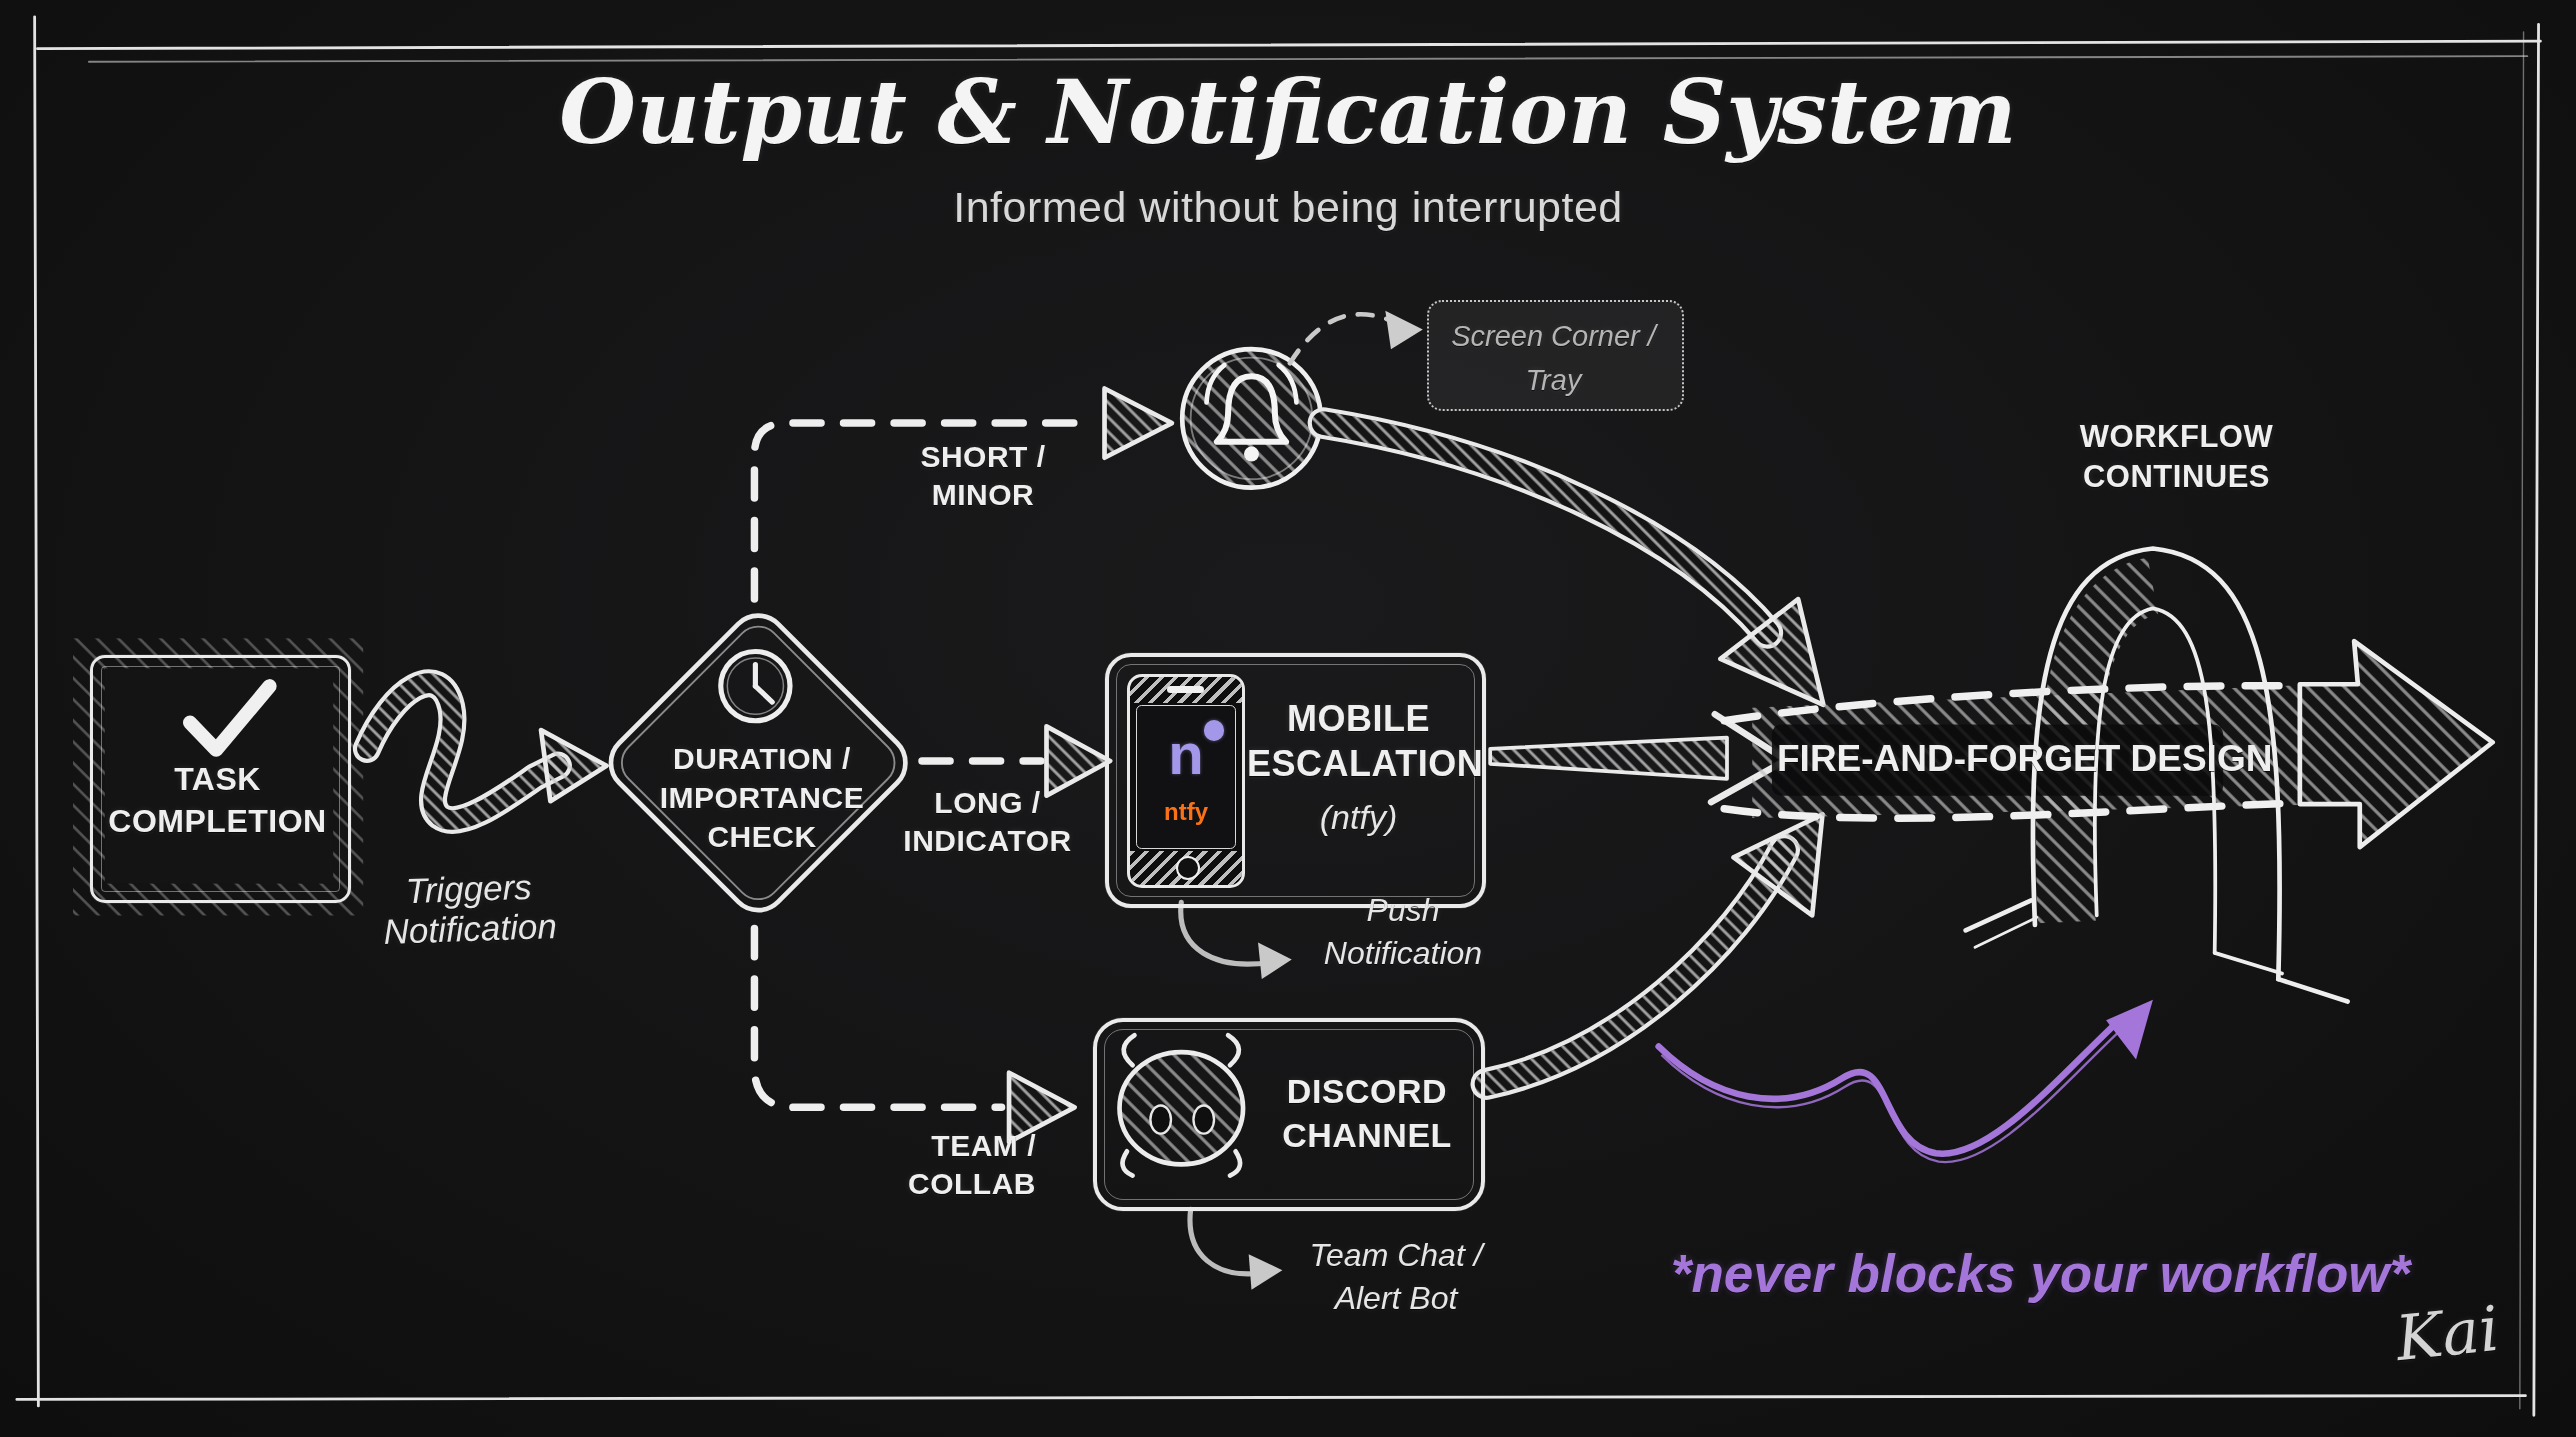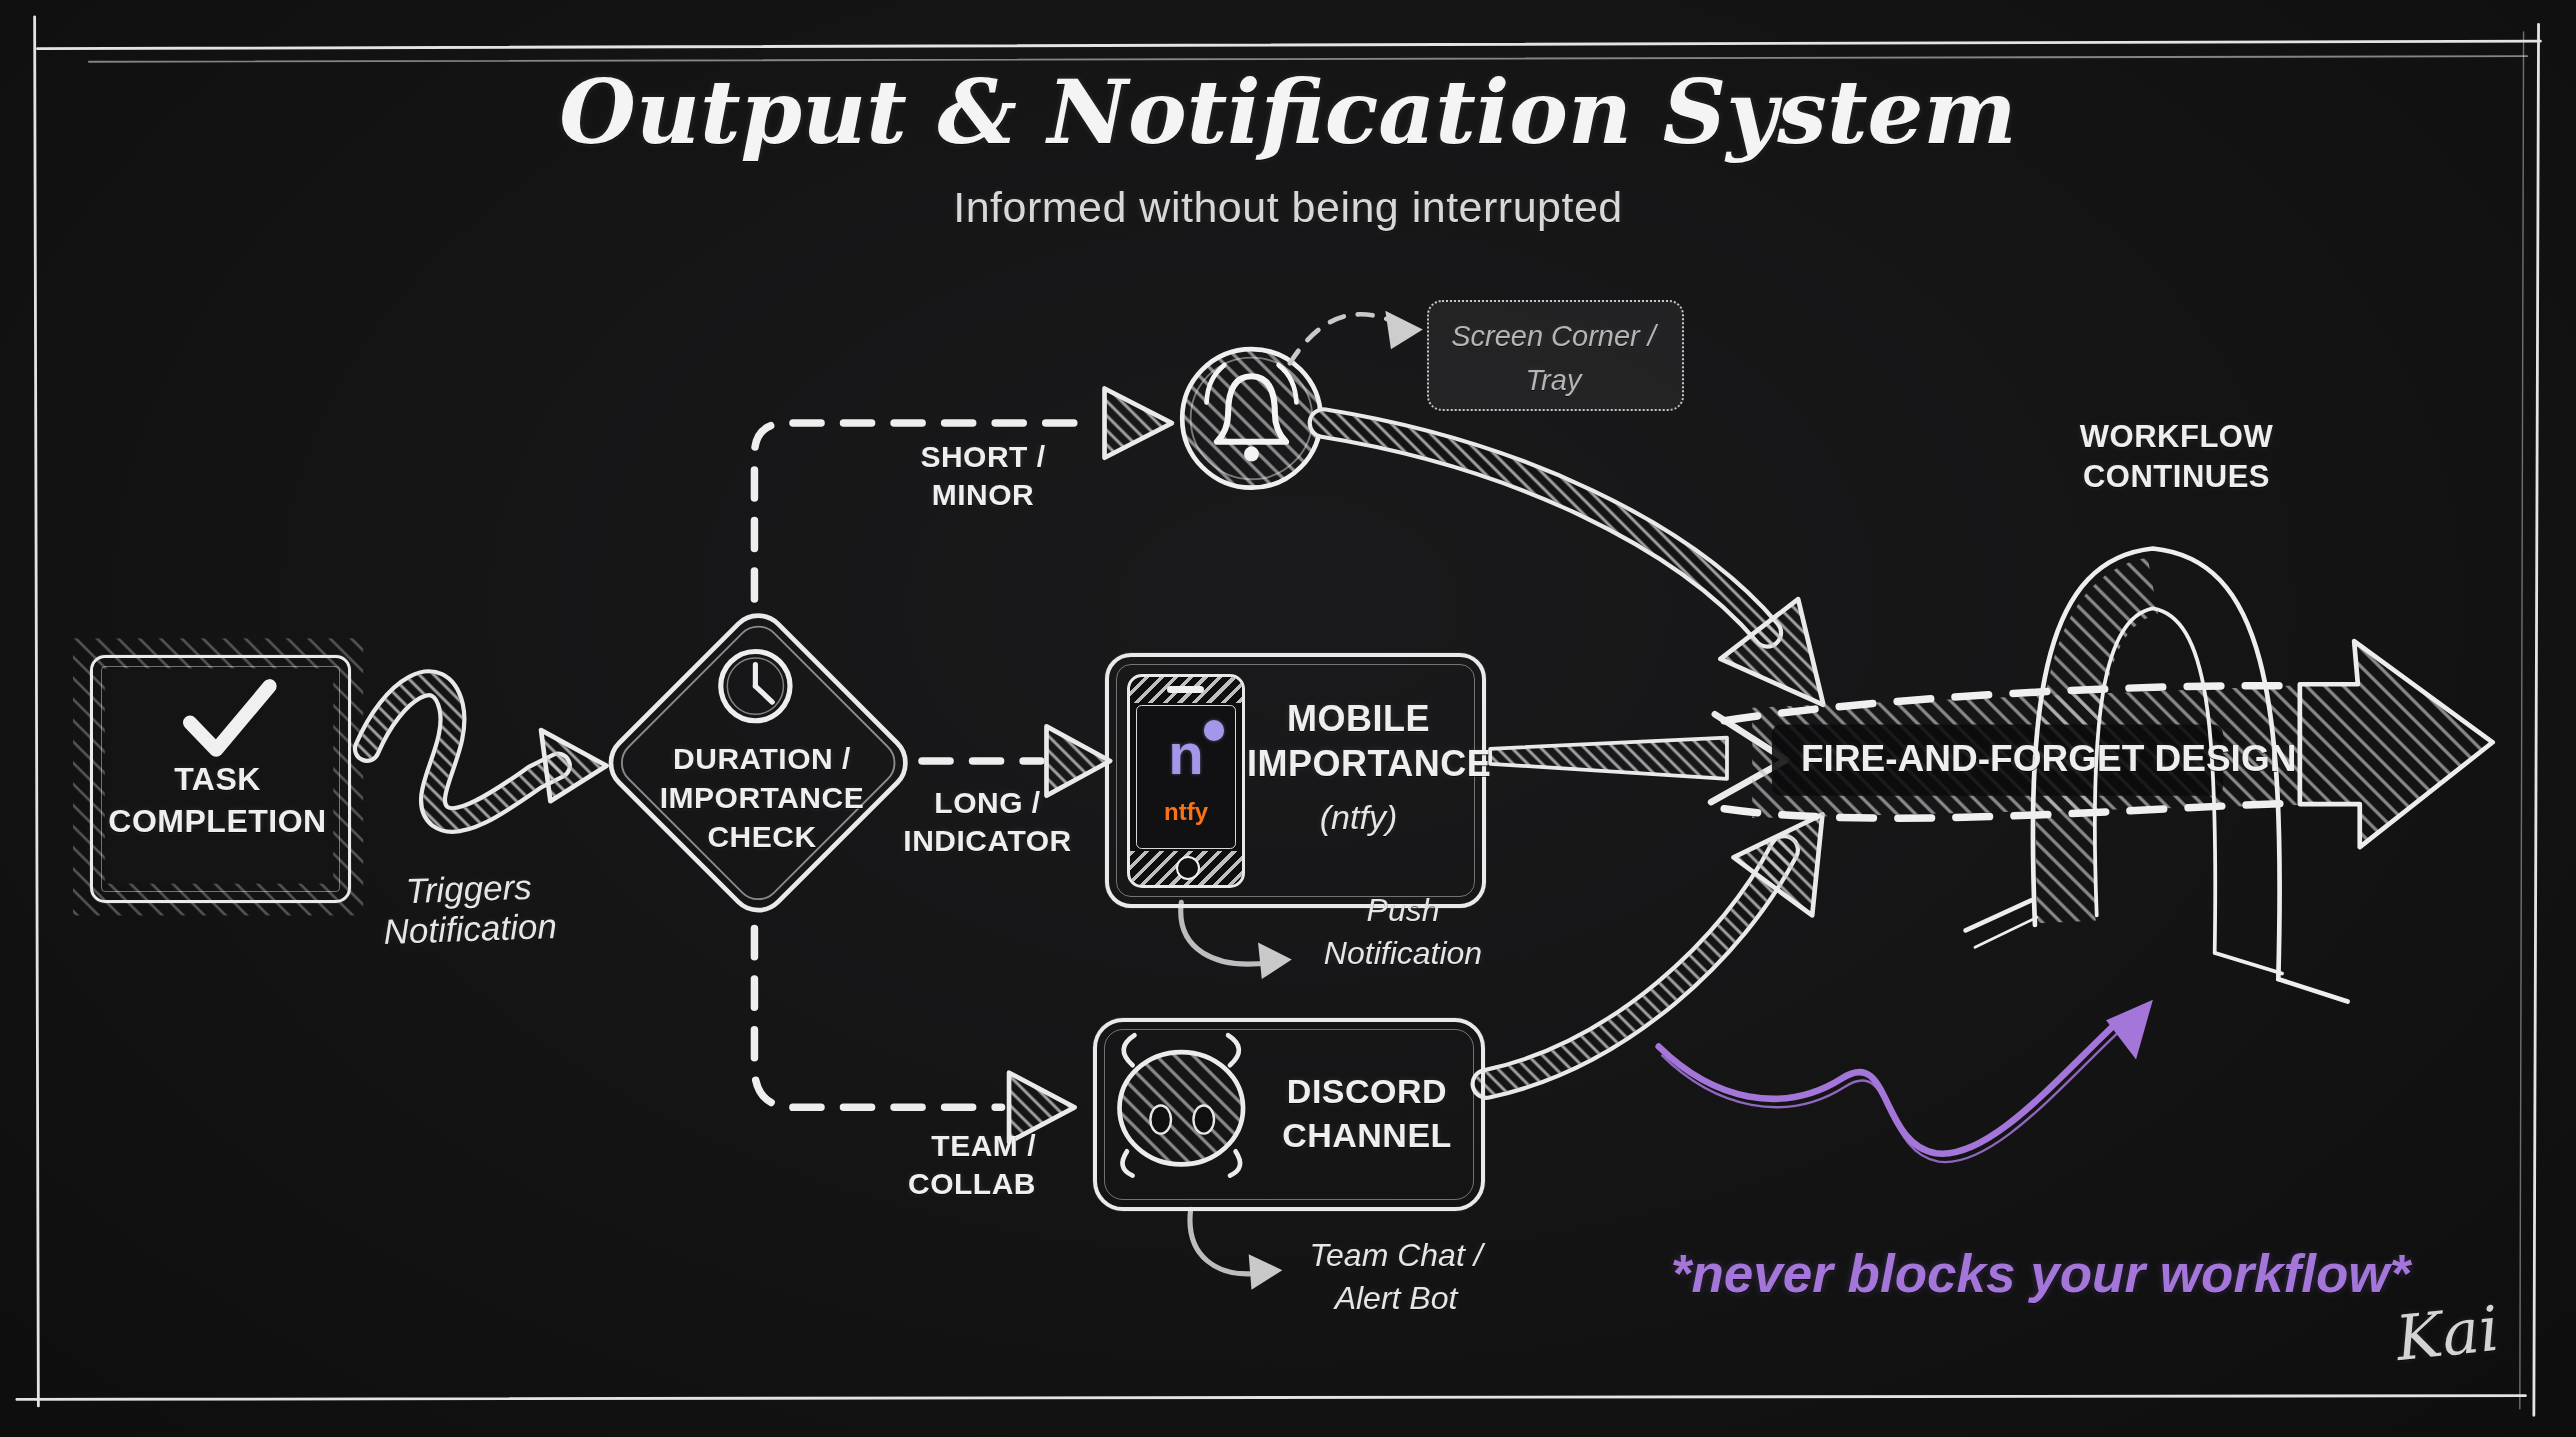--- a/index.html
+++ b/index.html
@@ -50,21 +50,21 @@
   #short-minor{left:897px;top:438px;width:172px;font-size:30px;line-height:1.28;}
   #subtle-label{left:1134px;top:510px;width:234px;font-size:32px;line-height:1.3;}
   #screen-tray{left:1427px;top:315px;width:253px;font-size:29px;line-height:1.5;color:#b5b5b5;}
   #long-critical{left:892px;top:784px;width:191px;font-size:30px;line-height:1.28;}
   #mobile-label{left:1247px;top:696px;width:223px;font-size:36px;line-height:1.25;}
   #mobile-sub{left:1247px;top:798px;width:223px;font-size:34px;}
   #push-label{left:1303px;top:889px;width:200px;font-size:32px;line-height:1.35;}
   #team-collab{left:869px;top:1127px;width:167px;font-size:30px;line-height:1.28;text-align:right;}
   #discord-label{left:1266px;top:1069px;width:202px;font-size:34px;line-height:1.3;}
   #team-chat{left:1282px;top:1234px;width:228px;font-size:32px;line-height:1.35;}
-  #fire-label{left:1777px;top:738px;width:472px;font-size:37px;letter-spacing:0;white-space:nowrap;margin-left:24px;}
+  #fire-label{left:1777px;top:738px;width:472px;font-size:37px;letter-spacing:0;white-space:nowrap;}
   #workflow-label{left:2067px;top:417px;width:219px;font-size:31px;line-height:1.3;}
   #never-blocks{left:1666px;top:1243px;width:749px;font-size:53px;font-style:italic;font-weight:600;
                 color:#a476d9;text-shadow:0 0.9px 0 rgba(0,0,0,.6),0 0 7.5px rgba(164,118,217,.25);white-space:nowrap;}
   #signature{left:2349px;top:1297px;width:197px;font-family:"DejaVu Serif","Liberation Serif",serif;
              font-style:italic;font-size:62px;color:#d4d4d4;transform:rotate(-6deg);}
 </style>
 </head>
 <body>
 
 <div id="canvas">
@@ -244,21 +244,21 @@
 CHECK</div>
 
   <div id="short-minor" class="lbl hand-bold">SHORT /
 MINOR</div>
   <div id="screen-tray" class="lbl hand-note">Screen Corner /
 Tray</div>
 
   <div id="long-critical" class="lbl hand-bold">LONG /
 INDICATOR</div>
   <div id="mobile-label" class="lbl hand-bold">MOBILE
-IMPORTANCE</div>
+ESCALATION</div>
   <div id="mobile-sub" class="lbl hand-note">(ntfy)</div>
   <div id="push-label" class="lbl hand-note">Push
 Notification</div>
 
   <div id="team-collab" class="lbl hand-bold">TEAM /
 COLLAB</div>
   <div id="team-chat" class="lbl hand-note">Team Chat /
 Alert Bot</div>
   <div id="discord-label" class="lbl hand-bold">DISCORD
 CHANNEL</div>

